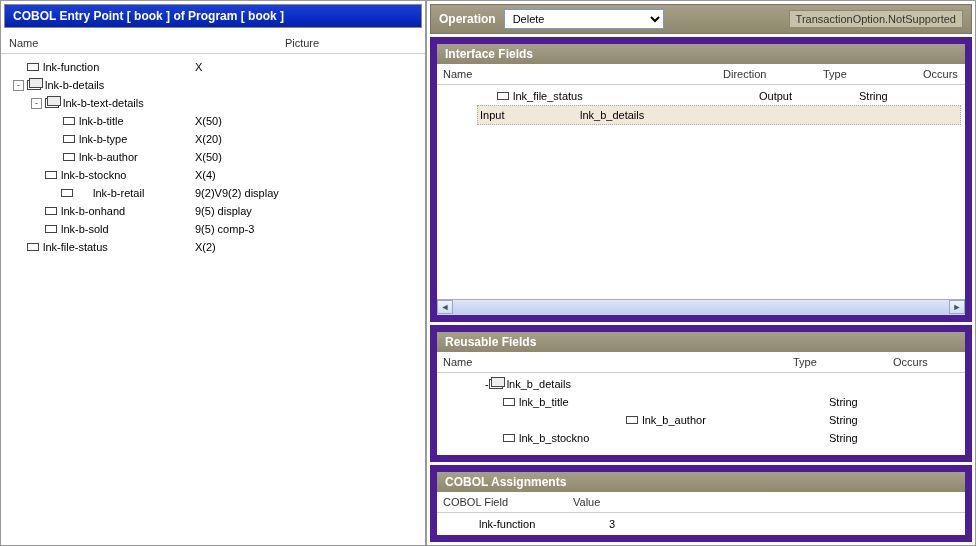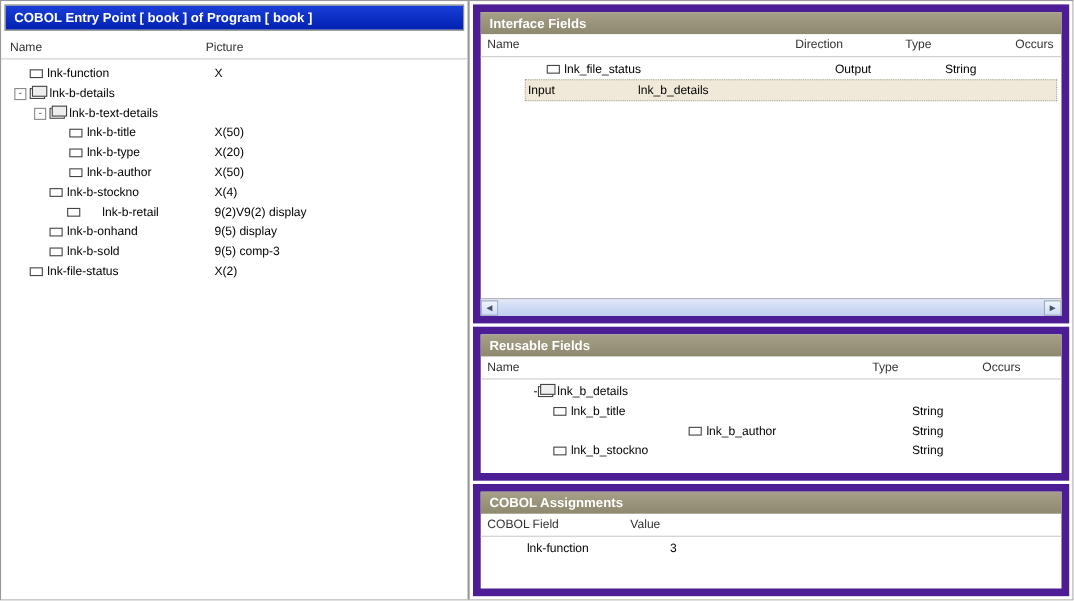--- a/index.html
+++ b/index.html
@@ -3,21 +3,21 @@
 <meta charset="utf-8">
 <style>
 * { box-sizing: border-box; margin: 0; padding: 0; }
 body { font-family: Tahoma, Arial, sans-serif; font-size: 11px; background: #fff; color: #000; }
 .container { display: flex; width: 976px; height: 546px; border: 1px solid #999; }
 .left-panel { width: 440px; border-right: 2px solid #999; display: flex; flex-direction: column; }
 .right-panel { flex: 1; display: flex; flex-direction: column; }
 .title-bar { background: linear-gradient(to bottom, #1a3fd9, #0020b0); color: #fff; font-weight: bold; padding: 4px 8px; font-size: 12px; border: 1px solid #888; margin: 3px; }
 .tree-header { display: flex; padding: 6px 8px 4px 8px; border-bottom: 1px solid #ccc; font-size: 11px; color: #333; }
 .tree-header .col-name { width: 170px; }
-.tree-header .col-picture { flex: 1; text-align: left; padding-left: 8px; }
+.tree-header .col-picture { flex: 1; text-align: center; padding-left: 8px; }
 .tree-body { flex: 1; padding: 4px 4px; overflow: auto; }
 .tree-row { display: flex; align-items: center; padding: 1px 0; font-size: 11px; line-height: 16px; }
 .tree-row .toggle { width: 11px; height: 11px; border: 1px solid #888; background: #fff; display: inline-flex; align-items: center; justify-content: center; font-size: 9px; line-height: 9px; margin-right: 3px; cursor: pointer; color: #444; font-family: monospace; }
 .tree-row .toggle.empty { border: none; background: transparent; }
 .tree-row .label { display: inline-block; }
 .tree-col-name { width: 190px; display: flex; align-items: center; }
 .tree-col-pic { flex: 1; }
 
 .section-header { background: linear-gradient(to bottom, #a6a088, #8e886e); color: #fff; font-weight: bold; padding: 4px 8px; font-size: 12px; border: 1px solid #7a7560; margin: 3px 3px 0 3px; display: flex; align-items: center; gap: 8px; }
 .op-label { color: #fff; }
@@ -151,20 +151,27 @@
             <span class="toggle empty"></span>
             <span class="box-icon"></span>
             <span class="label">lnk-file-status</span>
           </div>
           <div class="tree-col-pic">X(2)</div>
         </div>
       </div>
   </div>
 
   <div class="right-panel">
+    <div class="section-header">
+      <span class="op-label">Operation</span>
+      <select class="op-select">
+        <option>Delete</option>
+      </select>
+      <span class="op-trans">TransactionOption.NotSupported</span>
+    </div>
 
     <div class="panel-section" id="interface-section">
       <div class="panel-title">Interface Fields</div>
       <div class="grid-header">
         <div class="if-name">Name</div>
         <div class="if-dir">Direction</div>
         <div class="if-type">Type</div>
         <div class="if-occ">Occurs</div>
       </div>
       <div class="grid-body" id="if-body">

